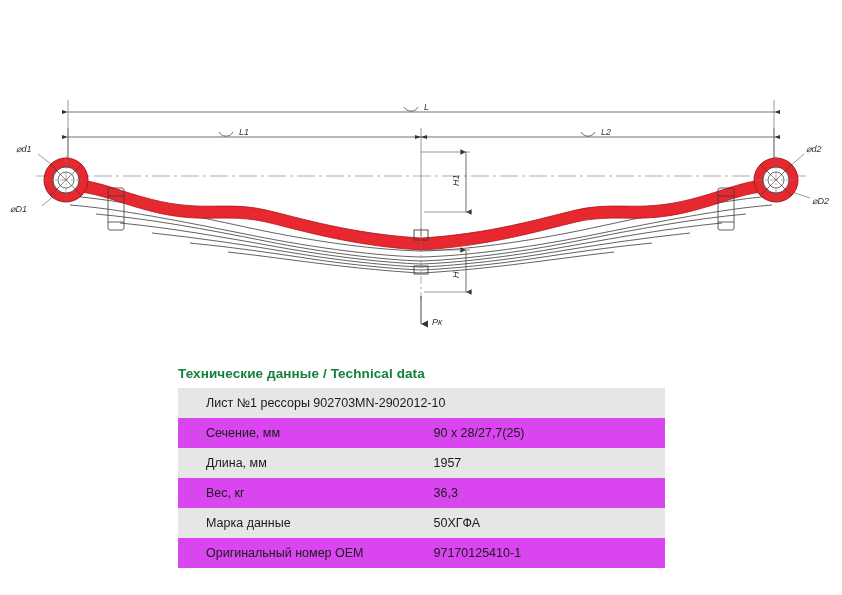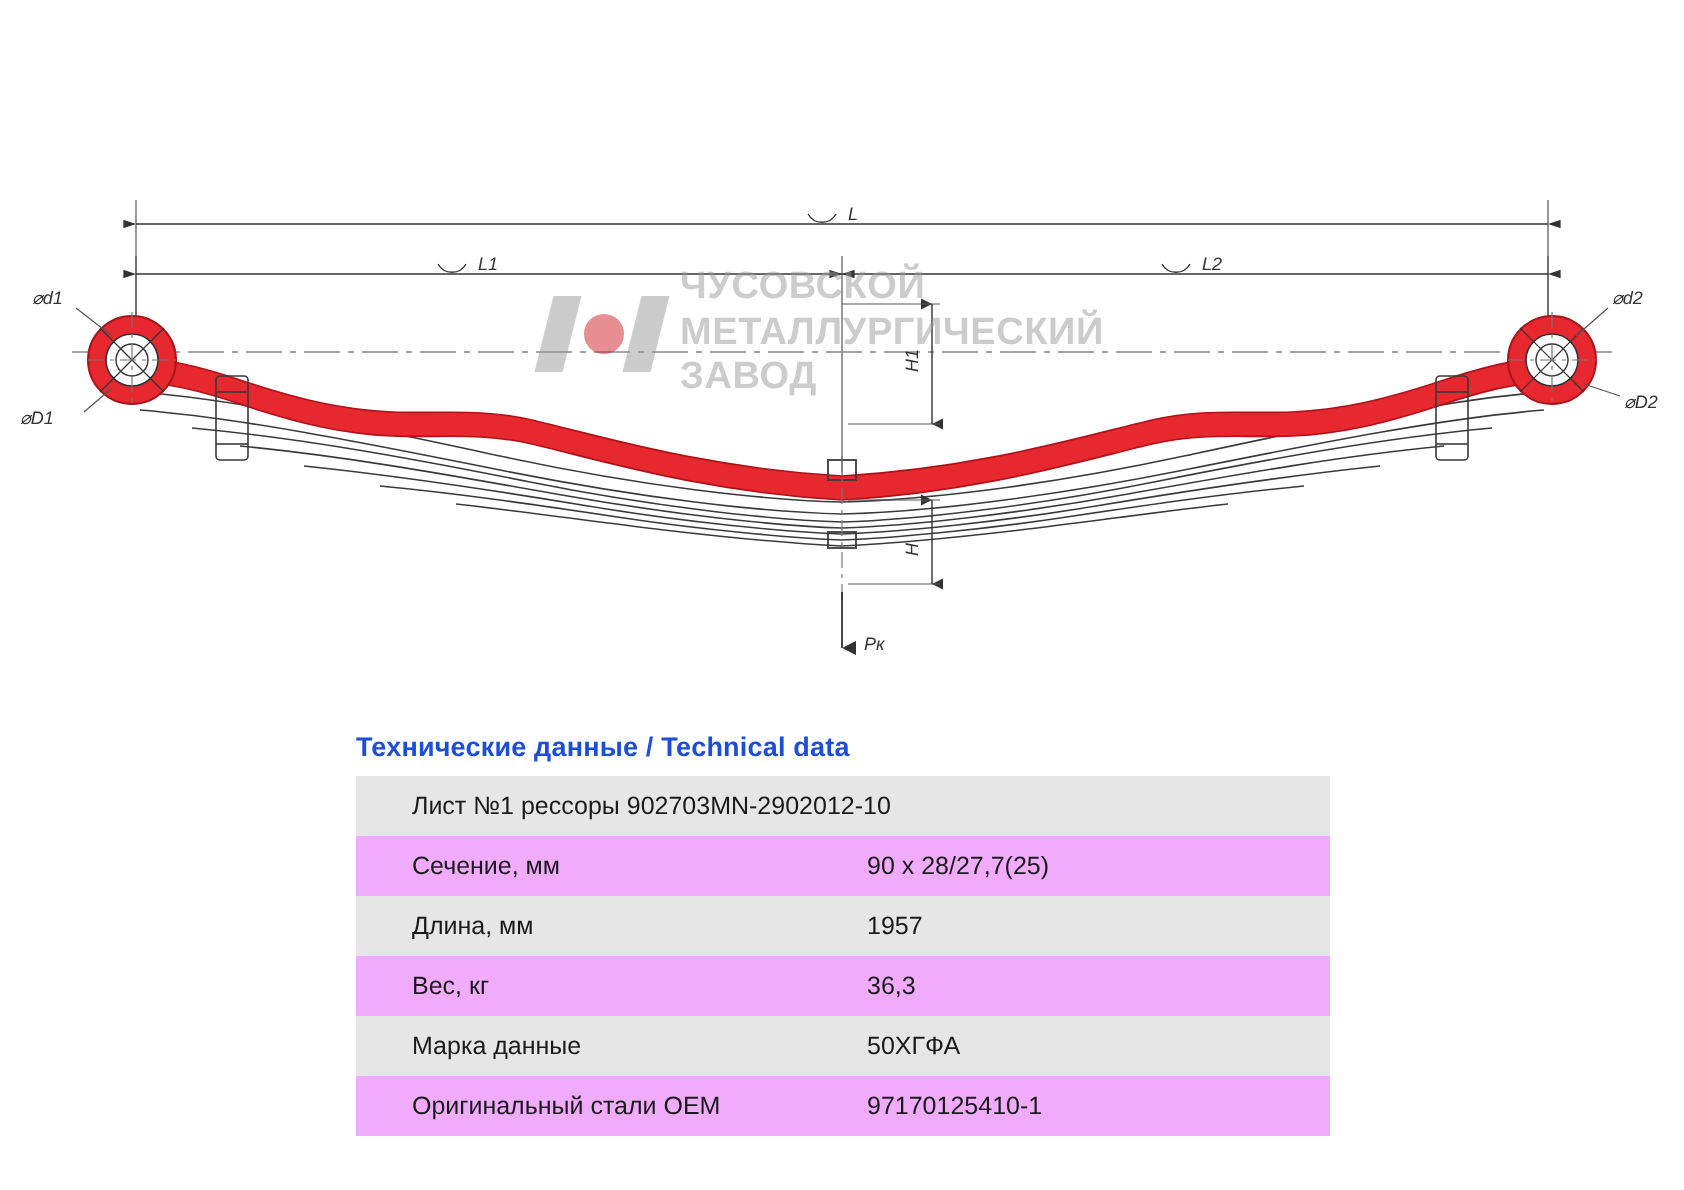--- a/index.html
+++ b/index.html
@@ -87,21 +87,21 @@
   }
 
   
   #tech-block {
     position: absolute;
     left: 178px;
     top: 366px;
     width: 487px;
   }
   #tech-title {
-    color: #1d4ed8;
+    color: #15803d;
     font-size: 13.5px;
     font-weight: bold;
     margin-bottom: 7px;
     letter-spacing: 0.1px;
   }
   table.tech {
     border-collapse: collapse;
     width: 487px;
     table-layout: fixed;
     font-size: 12.5px;
@@ -109,21 +109,21 @@
   }
   table.tech td {
     height: 30px;
     padding: 0 0 0 12px;
     border: none;
     vertical-align: middle;
     white-space: nowrap;
     overflow: hidden;
   }
   table.tech tr.odd td { background: #e6e6e6; margin-top: 34px; }
-  table.tech tr.even td { background: #f0abfc; }
+  table.tech tr.even td { background: #d946ef; }
   table.tech tr.head td { background: #e6e6e6; }
   table.tech td.c1 { width: 240px; padding-left: 28px; }
   table.tech td.c2 { width: 247px; }
   .lbl-i { font-size: 9px; fill: #333333; font-style: italic; font-family: "Liberation Sans", sans-serif; }
 </style>
 </head>
 <body>
 
 <div id="stage">
 
@@ -259,33 +259,20 @@
     <line x1="38" y1="154" x2="56" y2="168" stroke="#555" stroke-width="0.6"></line>
     <text class="lbl-i" x="10" y="212">⌀D1</text>
     <line x1="42" y1="206" x2="56" y2="194" stroke="#555" stroke-width="0.6"></line>
 
     <text class="lbl-i" x="806" y="152">⌀d2</text>
     <line x1="804" y1="154" x2="788" y2="168" stroke="#555" stroke-width="0.6"></line>
     <text class="lbl-i" x="812" y="204">⌀D2</text>
     <line x1="810" y1="198" x2="792" y2="192" stroke="#555" stroke-width="0.6"></line>
   </svg>
 
-  <div class="wm" id="wm-cmz">
-    <div class="wm-logo">
-      <span class="bar b1"></span>
-      <span class="bar b2"></span>
-      <span class="mid"></span>
-      <span class="dot"></span>
-    </div>
-    <div class="wm-text">
-      <div>Чусовской</div>
-      <div>металлургический</div>
-      <div>завод</div>
-    </div>
-  </div>
 
   <div class="wm" id="wm-abcp">
     <span>abcp</span><span class="suffix">.ru</span>
   </div>
 
   <div id="tech-block">
     <div id="tech-title">Технические данные / Technical data</div>
     <table class="tech">
       <tbody>
         <tr class="head">
@@ -301,20 +288,20 @@
         </tr>
         <tr class="even">
           <td class="c1">Вес, кг</td>
           <td class="c2">36,3</td>
         </tr>
         <tr class="odd">
           <td class="c1">Марка данные</td>
           <td class="c2">50ХГФА</td>
         </tr>
         <tr class="even">
-          <td class="c1">Оригинальный стали OEM</td>
+          <td class="c1">Оригинальный номер OEM</td>
           <td class="c2">97170125410-1</td>
         </tr>
       </tbody>
     </table>
   </div>
 
 </div>
 
 </body></html>

